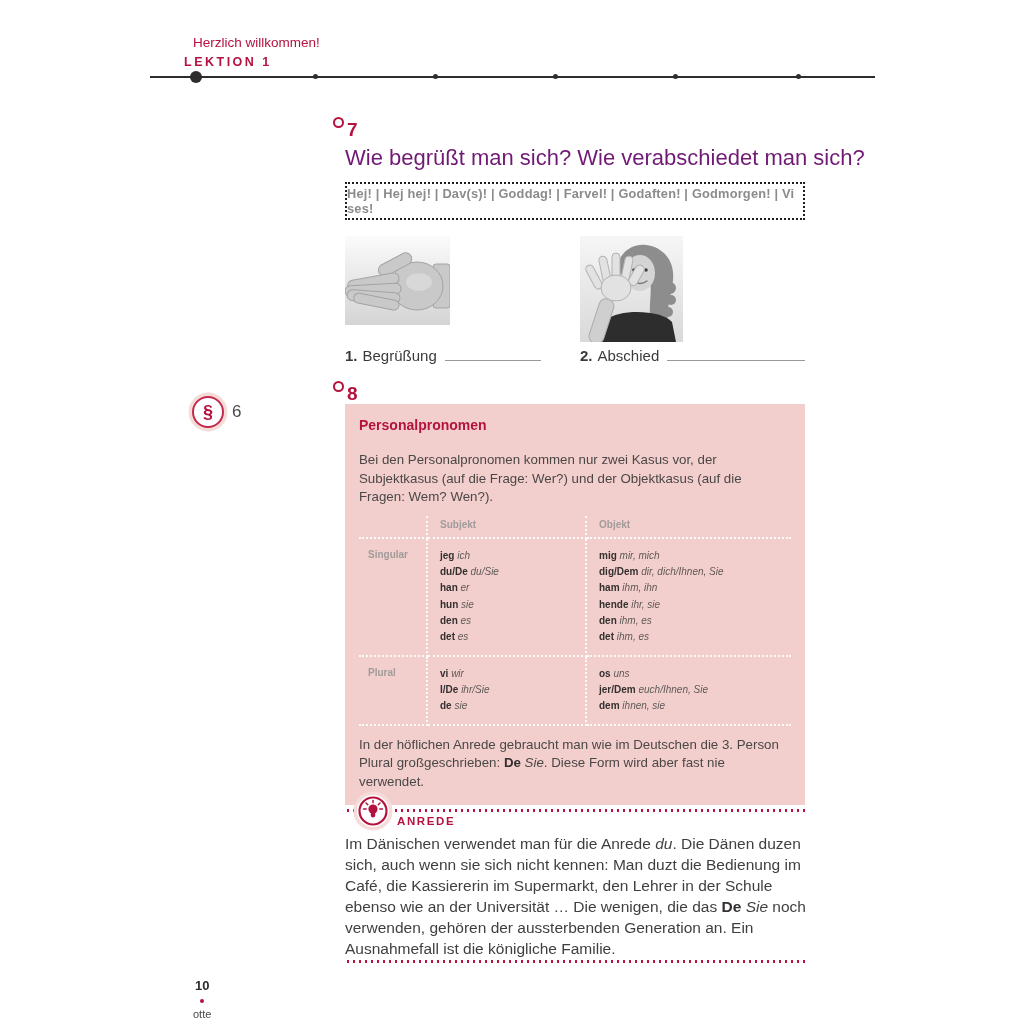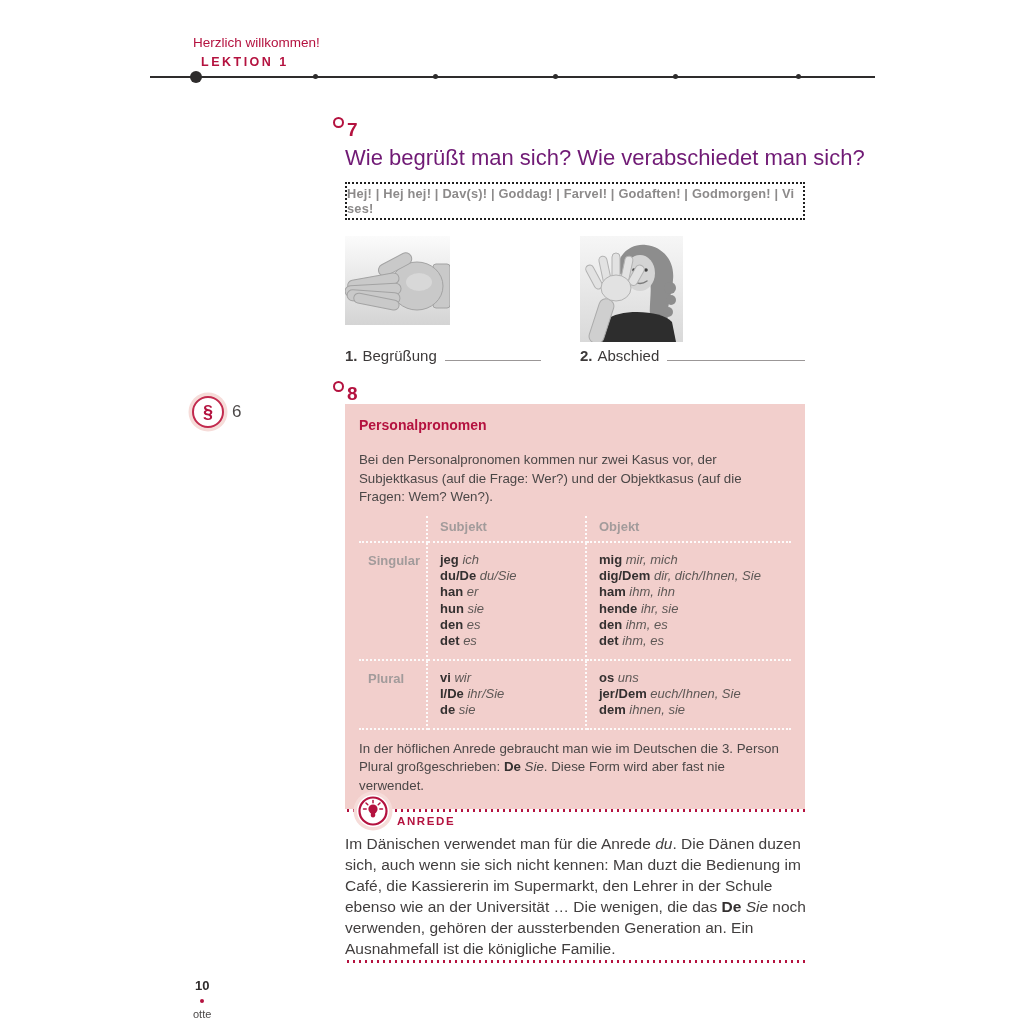--- a/index.html
+++ b/index.html
@@ -1,21 +1,21 @@
 <!DOCTYPE html>
 <html><head>
 <meta charset="utf-8">
 <style>
   html,body{margin:0;padding:0;background:#e9e9e9;}
   .page{position:relative;width:1024px;height:1024px;background:#ffffff;overflow:hidden;
         font-family:"Liberation Sans","DejaVu Sans",sans-serif;color:#3d3a3a;}
 
   
   .welcome{position:absolute;left:193px;top:35px;font-size:13.5px;color:#b4123f;}
-  .lesson{position:absolute;left:201px;top:55px;font-size:12.5px;font-weight:700;
+  .lesson{position:absolute;left:184px;top:55px;font-size:12.5px;font-weight:700;
           letter-spacing:2.5px;color:#b4123f;}
   .timeline{position:absolute;left:150px;top:76px;width:725px;height:2px;background:#2e2c2c;}
   .tdot{position:absolute;top:-2px;width:5px;height:5px;border-radius:50%;background:#2e2c2c;}
   .tdot.big{width:12px;height:12px;top:-5px;}
 
   
   .ex-marker{position:absolute;display:flex;align-items:flex-start;gap:3px;}
   .ex-ring{width:7px;height:7px;border:2.2px solid #b4123f;border-radius:50%;margin-top:1px;}
   .ex-num{font-size:19px;font-weight:700;color:#b4123f;line-height:1;margin-top:4px;}
 
@@ -42,21 +42,21 @@
   .ref-circle{width:28px;height:28px;border:2.4px solid #c22a4e;border-radius:50%;
               box-shadow:0 0 0 3.5px #f6dcd9;display:flex;align-items:center;justify-content:center;
               font-size:18px;font-weight:700;color:#b4123f;background:#fff;}
   .ref-num{font-size:17px;color:#4c4949;}
 
   
   .grammar-box{position:absolute;left:345px;top:404px;width:460px;box-sizing:border-box;
                background:#f2cfcc;padding:13px 14px 14px 14px;}
   .gb-title{font-size:14px;font-weight:700;color:#b4123f;}
   .gb-text{font-size:13.3px;line-height:1.4;color:#4b4747;margin-top:18px;}
-  .ptable{display:grid;grid-template-columns:69px 159px 1fr;margin-top:9px;font-size:13px;}
+  .ptable{display:grid;grid-template-columns:69px 159px 1fr;margin-top:9px;font-size:10px;}
   .pt-cell{box-sizing:border-box;}
   .pt-vline{border-right:2px dotted rgba(255,255,255,.9);}
   .pt-hline{border-bottom:2px dotted rgba(255,255,255,.9);}
   .pt-head{padding:3px 0 7px 12px;font-weight:700;color:#a29b9b;}
   .pt-label{padding:10px 0 0 9px;font-weight:700;color:#a29b9b;}
   .pt-body{padding:9px 0 9px 12px;line-height:16.3px;}
   .pt-body .seg-b{font-weight:700;color:#343030;}
   .pt-body .seg-i{font-style:italic;color:#5e5856;}
   .gb-note{font-size:13.3px;line-height:1.4;color:#4b4747;margin-top:10px;}
   .gb-note .seg-b{font-weight:700;color:#343030;}

